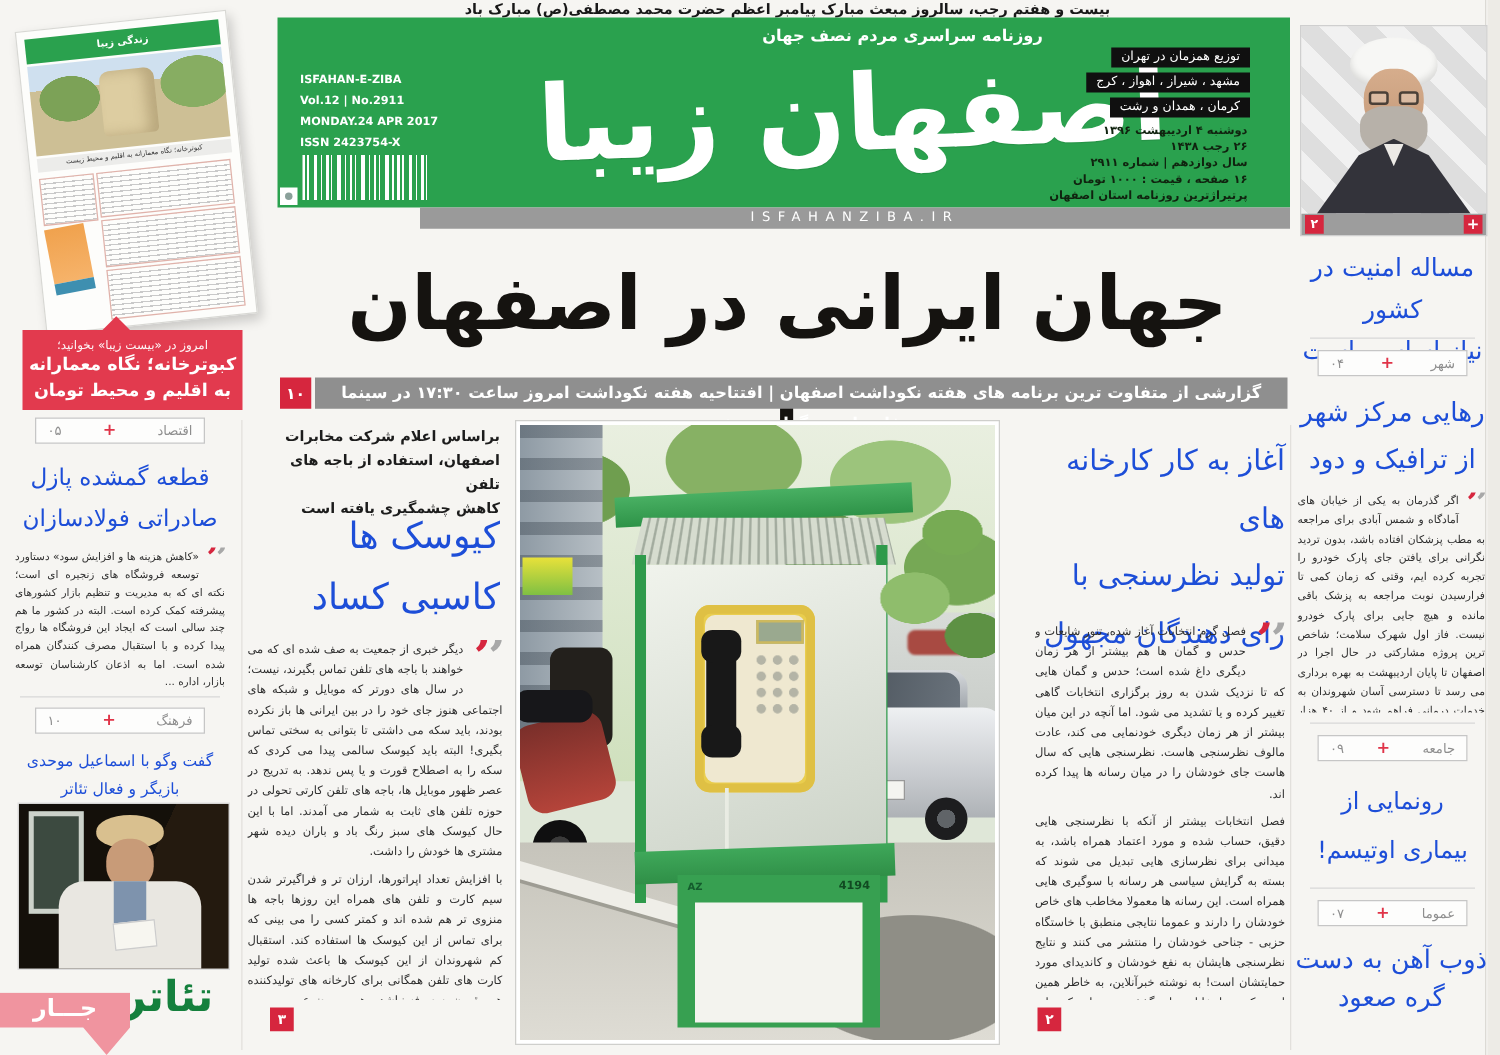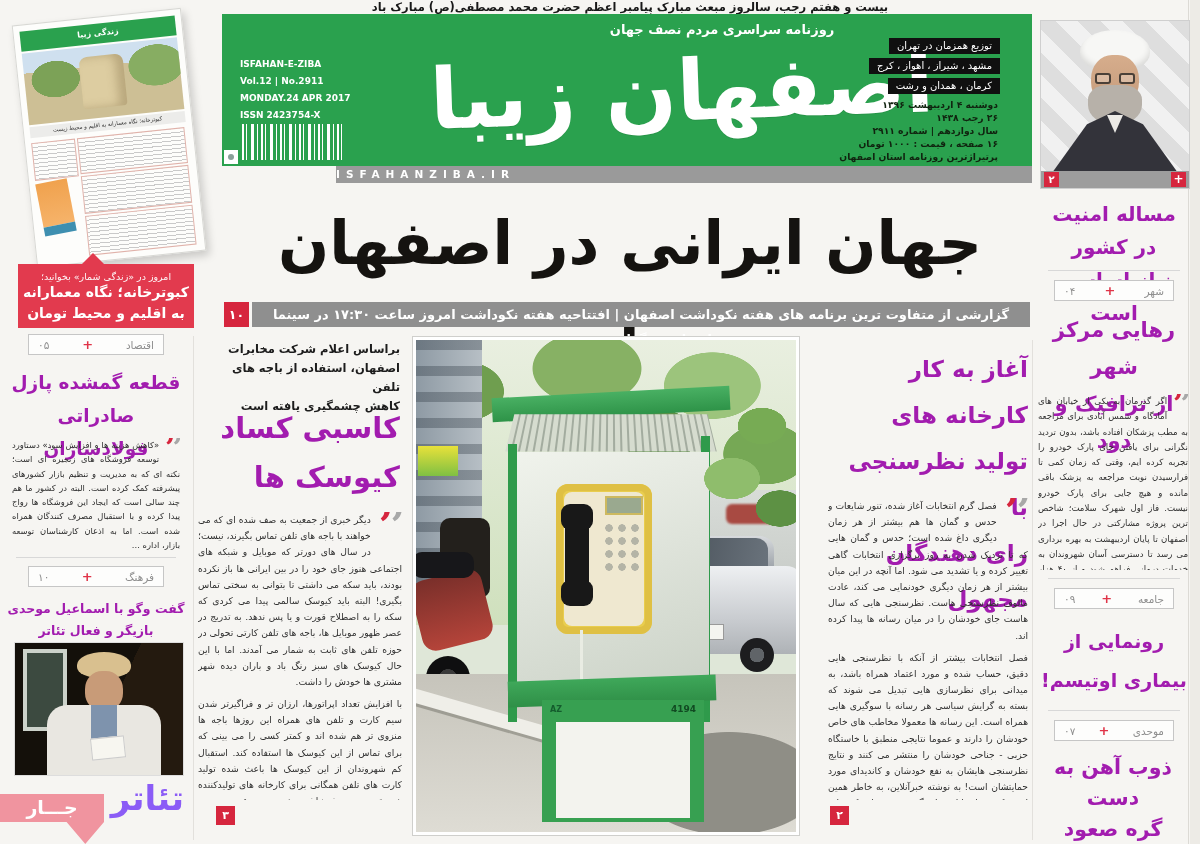--- a/index.html
+++ b/index.html
@@ -25,21 +25,21 @@
                 padding:0 8px;direction:rtl;white-space:nowrap;}
   .mh-dates{top:84px;right:34px;width:180px;direction:rtl;text-align:right;font-size:9.2px;
             font-weight:bold;color:#10230f;line-height:13px;}
   .mh-barcode{left:20px;bottom:6px;width:100px;height:36px;
     background:repeating-linear-gradient(90deg,#fff 0 2px,rgba(0,0,0,0) 2px 4px,#fff 4px 5px,
     rgba(0,0,0,0) 5px 9px,#fff 9px 12px,rgba(0,0,0,0) 12px 15px,#fff 15px 16px,rgba(0,0,0,0) 16px 19px);}
   .mh-corner{left:2px;bottom:2px;width:14px;height:14px;background:#fff;
              display:flex;align-items:center;justify-content:center;}
   .mh-corner i{width:6px;height:6px;border-radius:50%;background:#8aa09a;display:block;}
   .site-bar{left:336px;top:166px;width:696px;height:17px;background:#9a9a9a;color:#fff;
-            font-size:10.5px;font-weight:bold;letter-spacing:6px;line-height:17px;}
+            font-size:10.5px;font-weight:normal;letter-spacing:6px;text-align:center;line-height:17px;}
 
   
   .lead-headline{top:192px;left:230px;width:800px;font-size:60px;font-weight:bold;color:#151310;
                  direction:rtl;text-align:center;line-height:102px;}
   .lead-subdeck{top:302px;left:252px;width:778px;height:25px;background:#8f8f8f;color:#fff;
                 direction:rtl;text-align:center;font-size:13px;font-weight:bold;line-height:25px;}
   .badge{position:absolute;background:#d6263e;color:#fff;font-weight:bold;text-align:center;}
   .badge-lead{top:302px;left:224px;width:25px;height:25px;font-size:12.5px;line-height:25px;}
   .badge-sm{width:19px;height:19px;font-size:11px;line-height:19px;}
 
@@ -65,21 +65,21 @@
   .promo::before{content:"";position:absolute;top:-11px;left:64px;border:11px solid rgba(0,0,0,0);
                  border-bottom-color:#e23a4e;border-top-width:0;}
   .promo .l1{font-size:9.5px;opacity:.95;}
   .promo .l2{font-size:14px;font-weight:bold;line-height:21px;}
 
   
   .tag{position:absolute;display:flex;align-items:center;justify-content:space-between;
        direction:rtl;border:1px solid #c6c6c6;padding:0 9px;height:21px;font-size:10.5px;
        color:#8e8e8e;background:#fdfdfc;box-sizing:border-box;}
   .tag .tag-plus{color:#e03448;font-weight:bold;font-size:13px;}
-  .title{position:absolute;font-weight:bold;color:#a21caf;direction:rtl;}
+  .title{position:absolute;font-weight:normal;color:#1d4ed8;direction:rtl;}
   .body-txt{position:absolute;direction:rtl;text-align:justify;color:#2e2e2e;overflow:hidden;}
   .body-txt p{margin:0 0 6px 0;}
   .qq{float:right;direction:ltr;margin:2px 0 0 8px;line-height:24px;letter-spacing:-3px;}
   .qq span{font-size:42px;font-weight:bold;font-family:"DejaVu Serif",serif;}
   .qq span::before{content:"\2019";}
   .qq .qr{color:#d6263e;}
   .qq .qg{color:#a8a8a8;}
   .qq.sm{line-height:16px;margin-left:6px;}
   .qq.sm span{font-size:30px;}
   .divider{position:absolute;height:1px;background:#d8d8d8;}
@@ -114,22 +114,22 @@
   .beret{position:absolute;left:62px;top:9px;width:54px;height:26px;background:#d9c08f;
          border-radius:50% 50% 42% 42%;}
   .actor-face{position:absolute;left:70px;top:28px;width:38px;height:40px;background:#c89b78;
               border-radius:45%;}
   .coat{position:absolute;left:32px;top:62px;width:114px;height:70px;background:#e9e7e1;
         border-radius:20px 20px 0 0;}
   .scarf{position:absolute;left:76px;top:62px;width:26px;height:34px;background:#7e93ad;}
   .paper{position:absolute;left:76px;top:94px;width:32px;height:20px;background:#f7f6f0;
          border:1px solid #ccc;transform:rotate(-6deg);}
 
-  .theatre{left:84px;top:778px;width:100px;font-size:34px;font-weight:bold;color:#8b5cf6;
-           direction:rtl;}
+  .theatre{left:84px;top:778px;width:100px;font-size:34px;font-weight:bold;color:#15803d;
+           direction:rtl;text-align:center;}
   .ribbon{left:0;top:794px;width:104px;height:50px;background:#f0949f;color:#fff;
           font-size:19px;font-weight:bold;direction:rtl;text-align:center;line-height:27px;
           clip-path:polygon(0 0,100% 0,100% 56%,82% 100%,64% 56%,0 56%);}
 
   
   .photo{left:412px;top:336px;width:388px;height:500px;background:#fff;border:1px solid #cfcfcc;
          padding:3px;box-sizing:border-box;}
   .scene{position:relative;width:100%;height:100%;overflow:hidden;background:#dfe7d8;}
   .trees{position:absolute;left:0;top:0;width:100%;height:58%;
     background:radial-gradient(70px 50px at 12% 18%,#6f9e4f 0 60%,rgba(0,0,0,0) 61%),
@@ -260,21 +260,21 @@
       <div class="tower"></div>
     </div>
     <div class="thumb-cap">کبوترخانه؛ نگاه معمارانه به اقلیم و محیط زیست</div>
     <div class="t-box" style="left:52px;top:118px;width:106px;height:34px;"></div>
     <div class="t-box" style="left:52px;top:156px;width:106px;height:36px;"></div>
     <div class="t-box" style="left:52px;top:196px;width:106px;height:38px;"></div>
     <div class="t-box" style="left:6px;top:118px;width:42px;height:36px;"></div>
     <div class="book"></div>
   </div>
   <div class="abs promo">
-    <div class="l1">امروز در «زندگی شمار» بخوانید؛</div>
+    <div class="l1">امروز در «بیست زیبا» بخوانید؛</div>
     <div class="l2">کبوترخانه؛ نگاه معمارانه</div>
     <div class="l2">به اقلیم و محیط تومان</div>
   </div>
 
   <div class="vline" style="left:193px;top:336px;height:504px;"></div>
   <div class="vline" style="left:1032px;top:340px;height:500px;"></div>
   <div class="abs edge-band"></div>
   <div class="abs edge-line"></div>
 
   <div class="abs cleric">
@@ -318,21 +318,21 @@
     <span class="tag-plus">+</span>
     <span>۰۹</span>
   </div>
   <div class="title c" style="left:1038px;top:622px;width:152px;font-size:19px;line-height:39px;">
     <div>رونمایی از</div>
     <div>بیماری اوتیسم!</div>
   </div>
   <div class="divider" style="left:1048px;top:710px;width:132px;"></div>
 
   <div class="tag" style="left:1054px;top:720px;width:120px;">
-    <span>موحدی</span>
+    <span>عموما</span>
     <span class="tag-plus">+</span>
     <span>۰۷</span>
   </div>
   <div class="title c" style="left:1034px;top:752px;width:158px;font-size:20.5px;line-height:31px;">
     <div>ذوب آهن به دست</div>
     <div>گره صعود</div>
 
   </div>
 
   <div class="title" style="left:828px;top:346px;width:200px;font-size:23px;line-height:46px;text-align:right;">
@@ -395,22 +395,22 @@
       <div class="leaves"></div>
     </div>
   </div>
 
   <div class="abs rtl" style="left:204px;top:340px;width:196px;text-align:right;font-size:11.5px;font-weight:bold;color:#1c1c1c;line-height:19px;">
     <div>براساس اعلام شرکت مخابرات</div>
     <div>اصفهان، استفاده از باجه های تلفن</div>
     <div>کاهش چشمگیری یافته است</div>
   </div>
   <div class="title" style="left:204px;top:404px;width:196px;font-size:29px;line-height:49px;text-align:right;">
+    <div>کیوسک ها</div>
     <div>کاسبی کساد</div>
-    <div>کیوسک ها</div>
   </div>
   <div class="body-txt" style="left:198px;top:512px;width:204px;height:288px;font-size:9.2px;line-height:1.76;">
     <p><span class="qq"><span class="qr"></span><span class="qg"></span></span>
        <span>دیگر خبری از جمعیت به صف شده ای که می خواهند با باجه های تلفن تماس بگیرند، نیست؛ در سال های دورتر که موبایل و شبکه های اجتماعی هنوز جای خود را در بین ایرانی ها باز نکرده بودند، باید سکه می داشتی تا بتوانی به سختی تماس بگیری! البته باید کیوسک سالمی پیدا می کردی که سکه را به اصطلاح قورت و یا پس ندهد. به تدریج در عصر ظهور موبایل ها، باجه های تلفن کارتی تحولی در حوزه تلفن های ثابت به شمار می آمدند. اما با این حال کیوسک های سبز رنگ باد و باران دیده شهر مشتری ها خودش را داشت.</span></p>
     <p><span>با افزایش تعداد اپراتورها، ارزان تر و فراگیرتر شدن سیم کارت و تلفن های همراه این روزها باجه ها منزوی تر هم شده اند و کمتر کسی را می بینی که برای تماس از این کیوسک ها استفاده کند. استقبال کم شهروندان از این کیوسک ها باعث شده تولید کارت های تلفن همگانی برای کارخانه های تولیدکننده هم مقرون به صرفه نباشد و همین موضوع ...</span></p>
   </div>
   <div class="badge badge-sm" style="left:216px;top:806px;">۳</div>
 
   <div class="tag" style="left:28px;top:334px;width:136px;">
     <span>اقتصاد</span>

